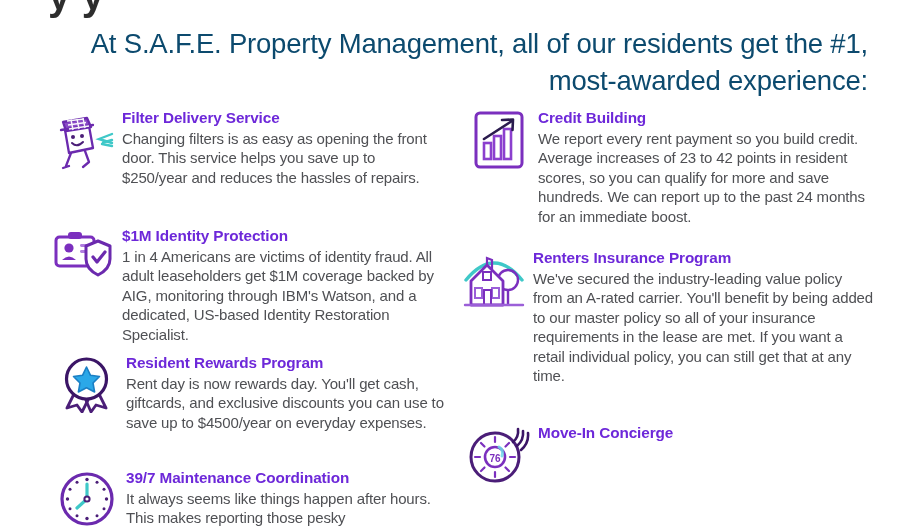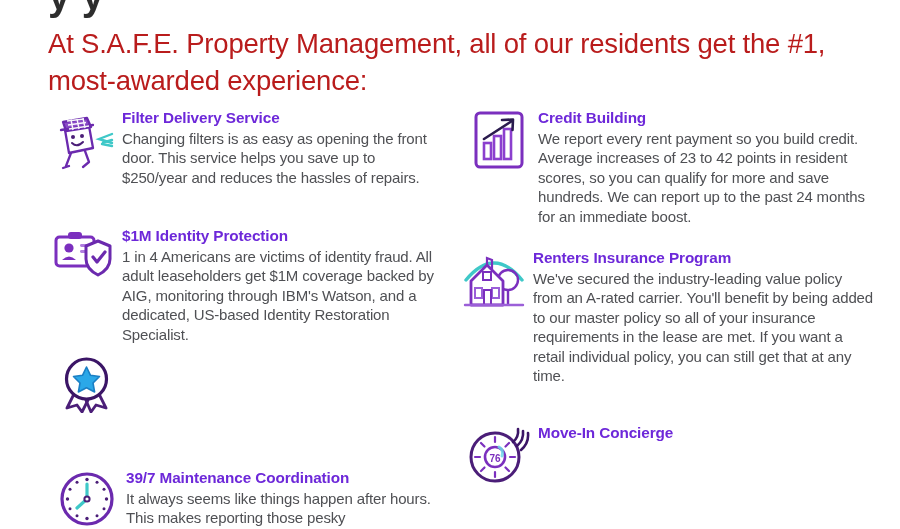--- a/index.html
+++ b/index.html
@@ -30,22 +30,23 @@
   }
 
   .headline {
     position: absolute;
     top: 26px;
     left: 48px;
     width: 820px;
     font-size: 27.5px;
     line-height: 1.33;
     font-weight: 500;
-    color: #b91c1c;
+    color: #0c4a6e;
     letter-spacing: -0.2px;
+    text-align: right;
   }
 
   .columns {
     position: absolute;
     top: 108px;
     left: 0;
     width: 900px;
     height: 421px;
     display: flex;
   }
@@ -164,20 +165,24 @@
     </div>
 
     <div class="feature lf2">
       <div class="icon-wrap">
         <svg width="58" height="58" viewBox="0 0 58 58">
           <path d="M17 37 L9 53 L19 50 L24 57 L31 43" fill="none" stroke="#4B1E78" stroke-width="2.8" stroke-linejoin="round"></path>
           <path d="M40 37 L48 53 L38 50 L33 57 L27 43" fill="none" stroke="#4B1E78" stroke-width="2.8" stroke-linejoin="round"></path>
           <circle cx="28.5" cy="24" r="20" fill="#fff" stroke="#3B1566" stroke-width="3.2"></circle>
           <path d="M28.5 12 L32.5 20.3 L41.5 21.5 L35 28 L36.6 37 L28.5 32.8 L20.4 37 L22 28 L15.5 21.5 L24.5 20.3 Z" fill="#2BA8E8" stroke="#1B7FC4" stroke-width="1.6" stroke-linejoin="round"></path>
         </svg>
+      </div>
+      <div class="body">
+        <div class="f-title">Resident Rewards Program</div>
+        <div class="f-desc">Rent day is now rewards day. You'll get cash, giftcards, and exclusive discounts you can use to save up to $4500/year on everyday expenses.</div>
       </div>
     </div>
 
     <div class="feature lf3">
       <div class="icon-wrap">
         <svg width="58" height="58" viewBox="0 0 58 58">
           <circle cx="29" cy="29" r="25" fill="#fff" stroke="#6B2AAE" stroke-width="3.2"></circle>
           <g fill="#4B1E78">
             <circle cx="29" cy="9.5" r="1.7"></circle>
               <circle cx="39" cy="12.2" r="1.5"></circle>

